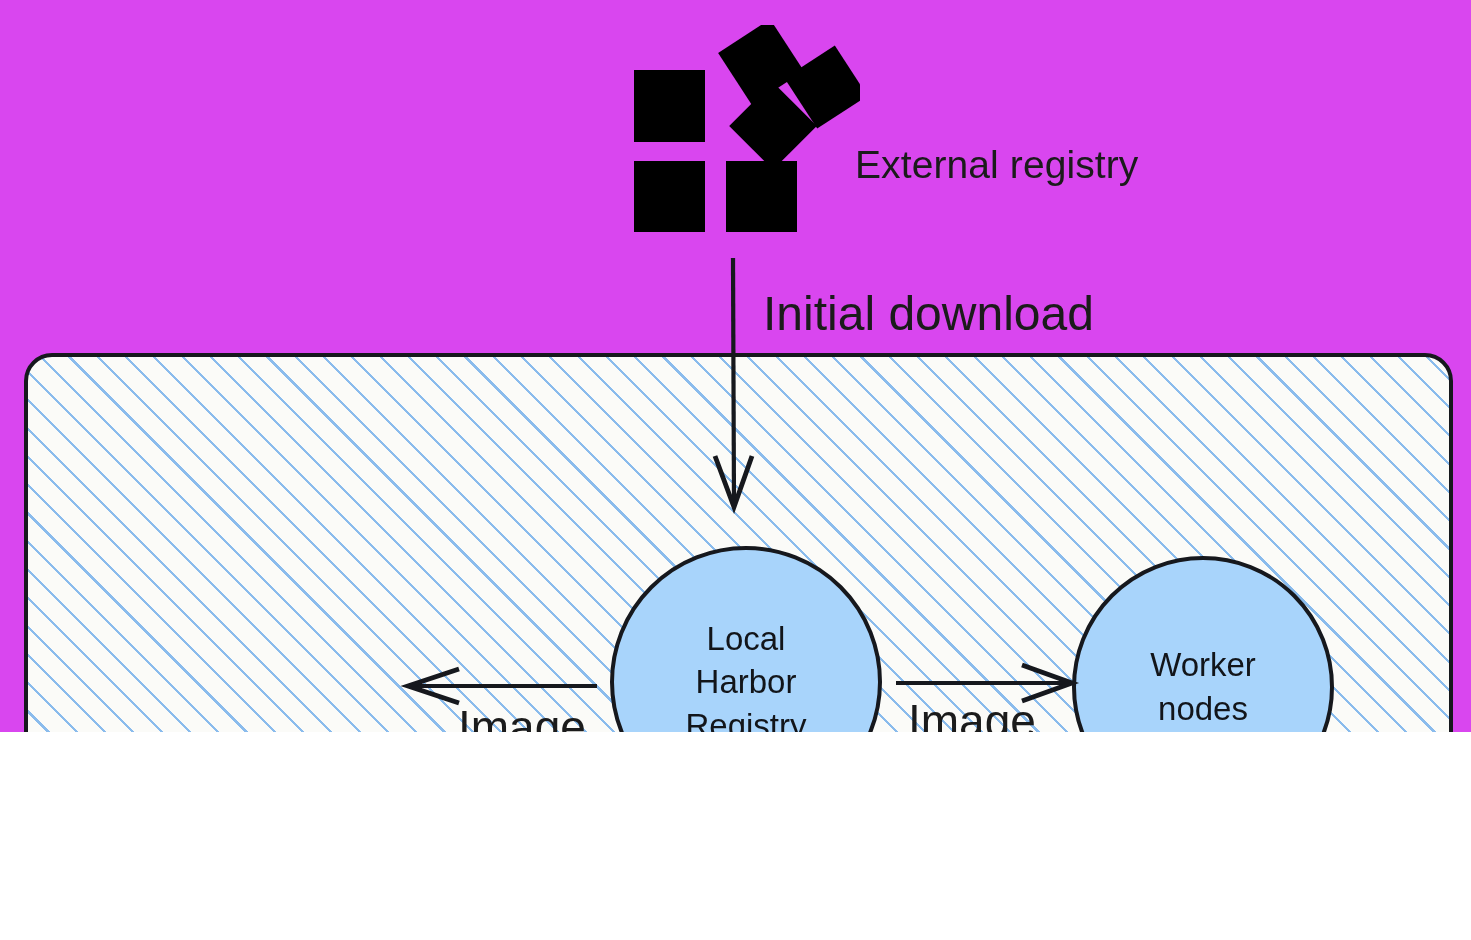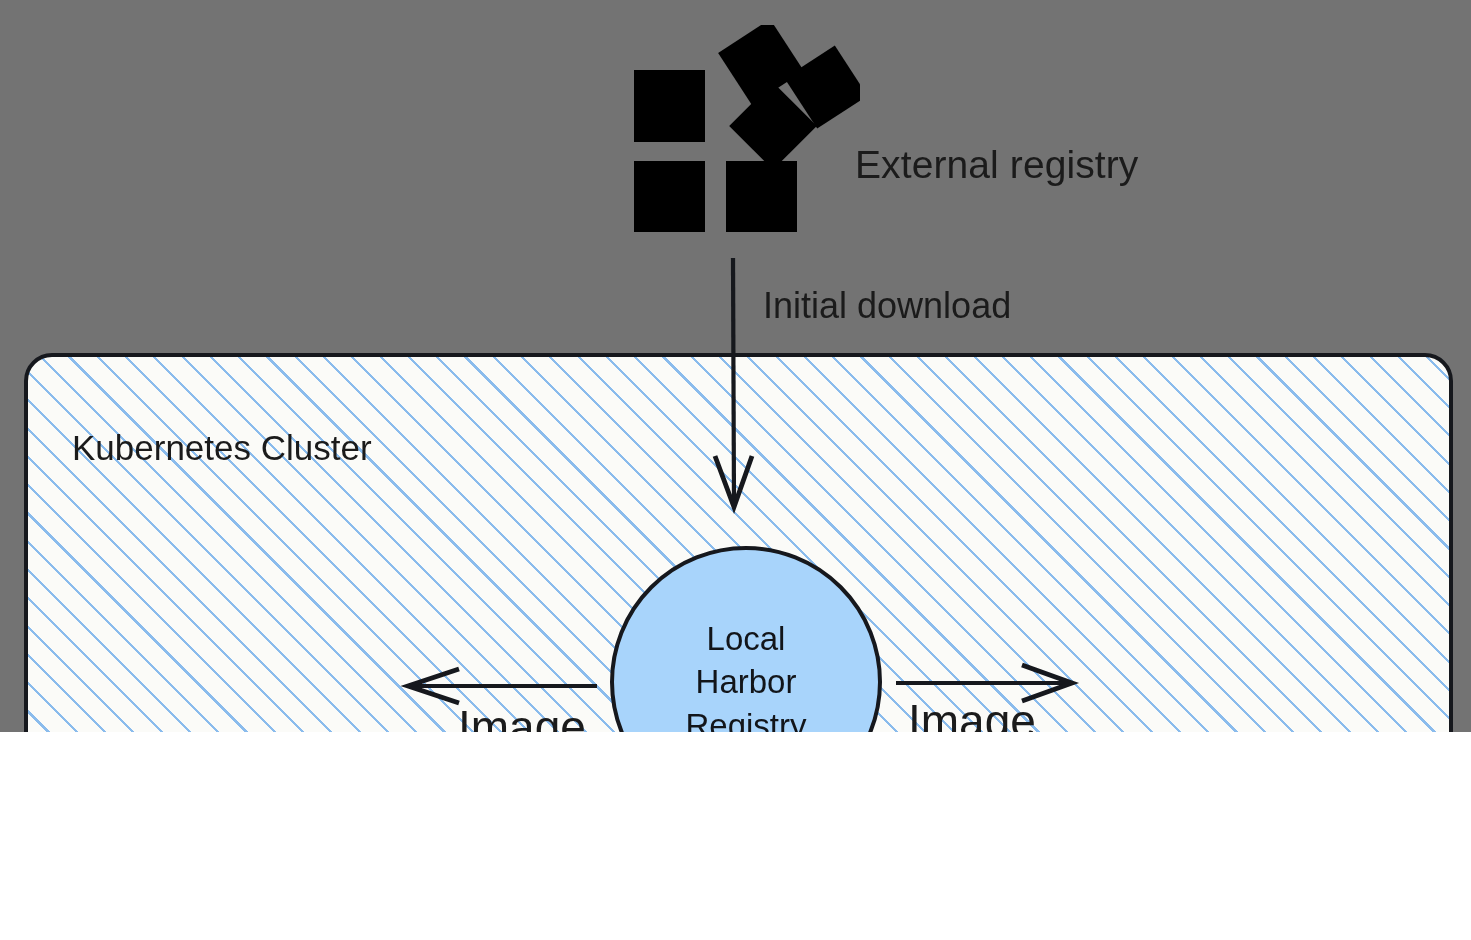--- a/index.html
+++ b/index.html
@@ -5,21 +5,21 @@
 <style>
   html, body {
     margin: 0;
     padding: 0;
     background: #ffffff;
   }
   #canvas {
     position: relative;
     width: 1471px;
     height: 732px;
-    background: #737373;
+    background: #d946ef;
     overflow: hidden;
     font-family: "Liberation Sans", "DejaVu Sans", sans-serif;
   }
 
   
   #registry-icon {
     position: absolute;
     left: 620px;
     top: 25px;
     width: 240px;
@@ -104,21 +104,21 @@
   .edge-label {
     position: absolute;
     font-size: 46px;
     line-height: 1.28;
     color: #1b1b1b;
     white-space: pre-line;
   }
   #label-initial-download {
     left: 763px;
     top: 283px;
-    font-size: 36px;
+    font-size: 48px;
     white-space: nowrap;
   }
   #label-image-pulls-left  { left: 458px; top: 698px; text-align: left; }
   #label-image-pulls-right { left: 908px; top: 692px; text-align: left; }
 </style>
 </head>
 <body>
 
 <div id="canvas">
 
@@ -138,29 +138,32 @@
 
         <rect x="122" y="70" width="62" height="62" transform="rotate(-45 153 101)"></rect>
       </g>
     </svg>
   </div>
 
   <div id="external-registry-label">External registry</div>
 
   <div id="cluster-box"></div>
 
-  <div id="cluster-label">Kubernetes Cluster</div>
 
 
   <div class="node" id="node-harbor">
     <span class="node-label">Local
 Harbor
 Registry</span>
   </div>
 
+  <div class="node" id="node-worker">
+    <span class="node-label">Worker
+nodes</span>
+  </div>
 
   <svg id="arrow-layer" viewBox="0 0 1471 940" xmlns="http://www.w3.org/2000/svg">
 
     <g>
       <line x1="733" y1="258" x2="734" y2="505" stroke="#16181d" stroke-width="4.2" stroke-linecap="butt"></line>
       <polyline points="715,456 734,507 752,456" fill="none" stroke="#16181d" stroke-width="4.8" stroke-linejoin="miter" stroke-linecap="butt"></polyline>
     </g>
 
     <g>
       <line x1="597" y1="686" x2="412" y2="686" stroke="#16181d" stroke-width="4.2" stroke-linecap="butt"></line>

